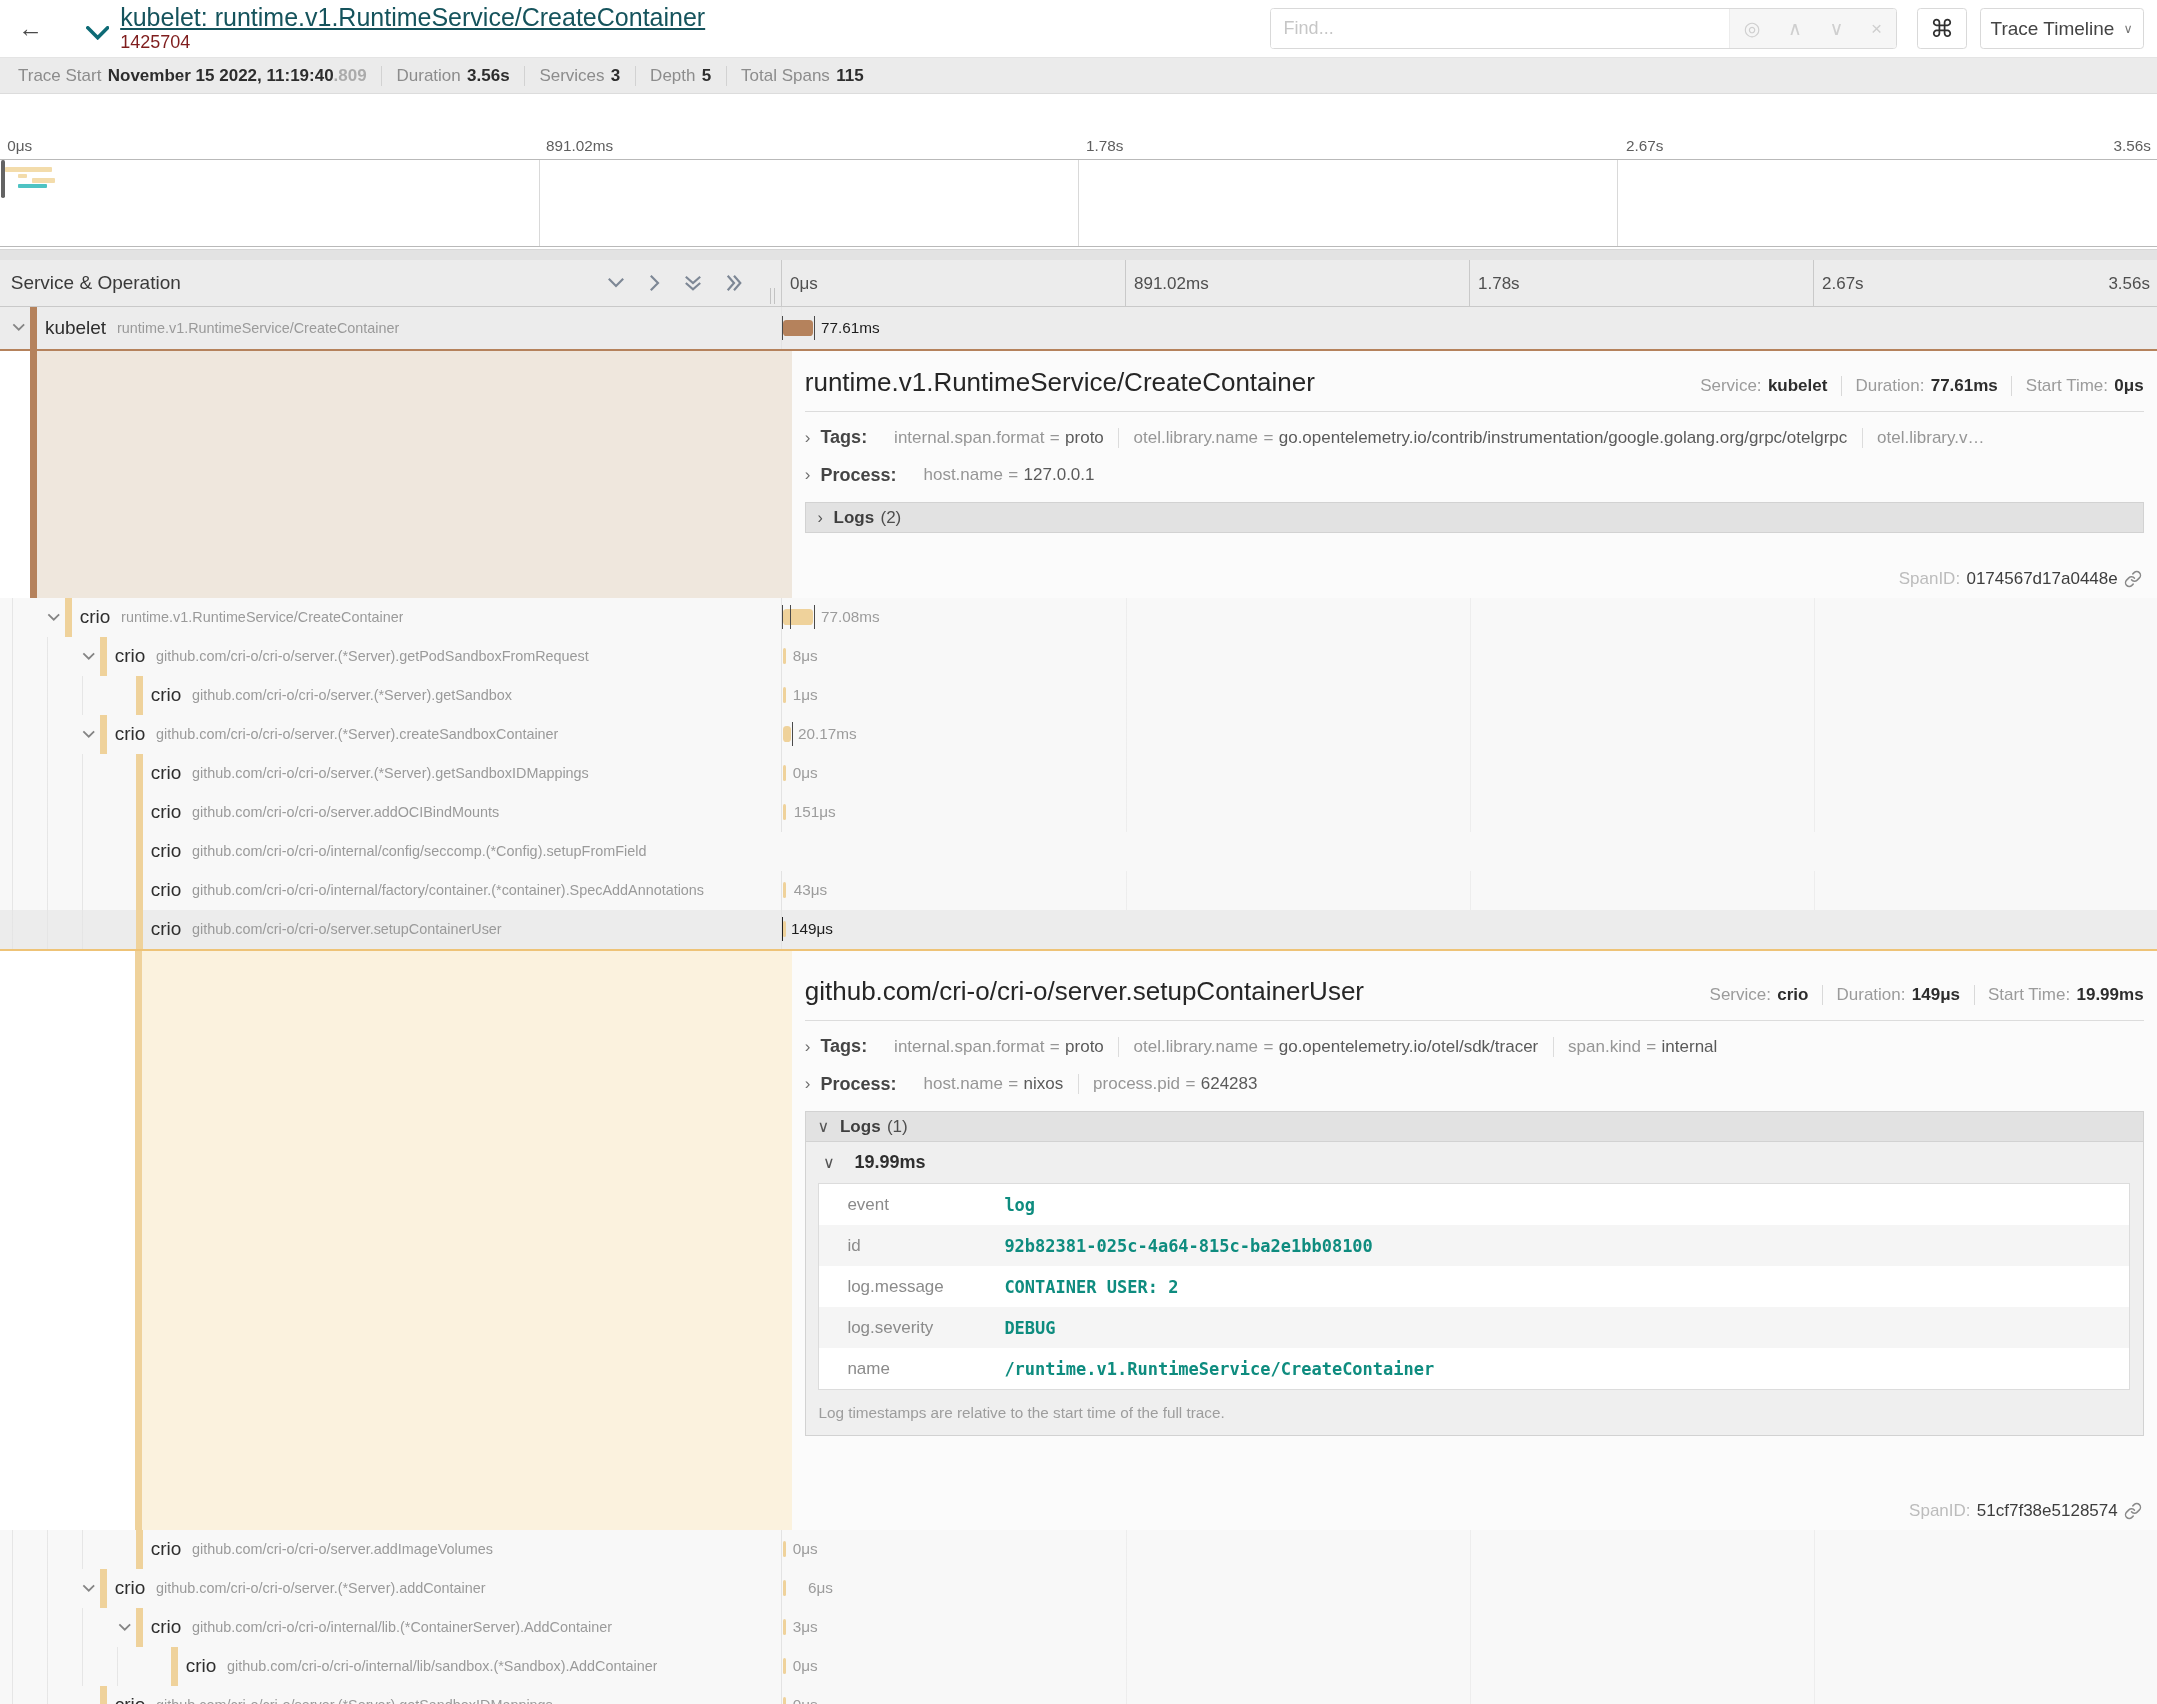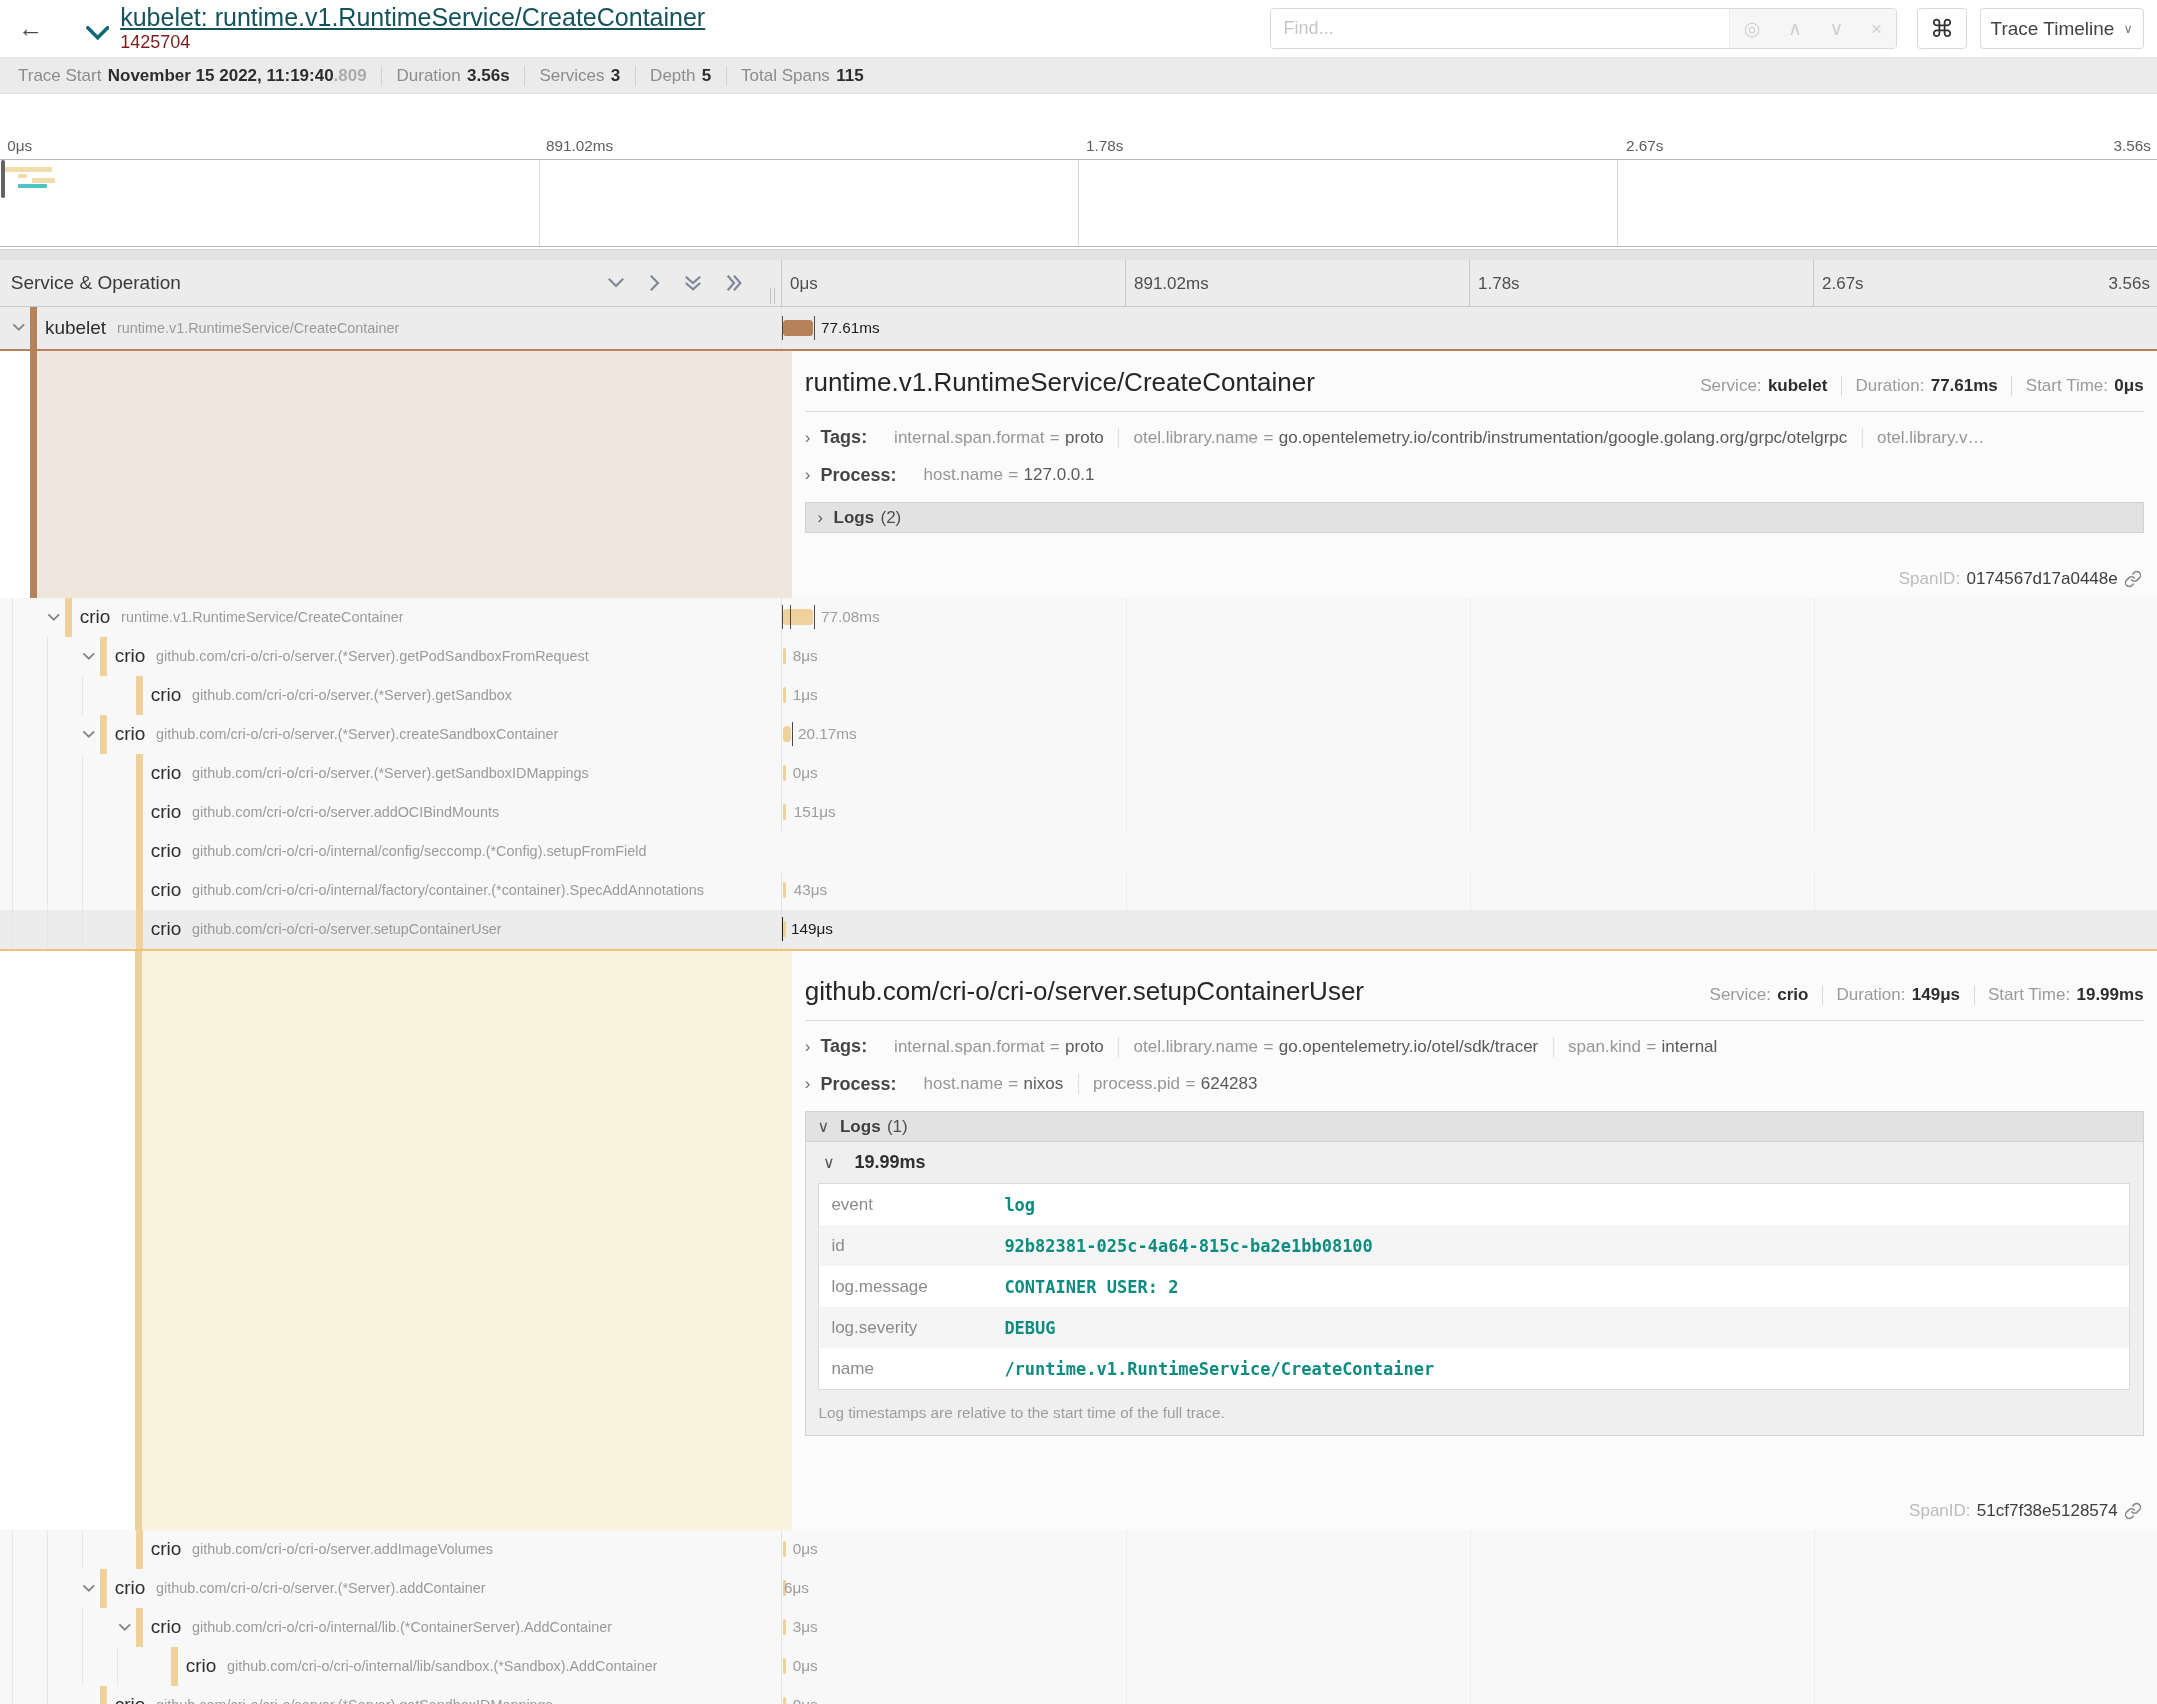--- a/index.html
+++ b/index.html
@@ -111,21 +111,21 @@
   .dp-spanid { position:absolute; bottom:9px; right:16px; display:flex; align-items:center; gap:6.3px; font-size:17px; color:#bcbcbc; }
   .spanid-val { color:#3d3d3d; }
   .link-btn { background:none; border:none; cursor:pointer; display:flex; align-items:center; }
 
   .logbody { border:0.9px solid #d2d2d2; border-top:none; background:#efefef; padding:0 12.6px 12.6px; }
   .logtime { height:41px; display:flex; align-items:center; gap:9px; padding-left:4.5px; font-size:18px; font-weight:bold; color:#2f2f2f; cursor:pointer; }
   .logtime .bar-caret { font-weight:normal; }
   .logtable { background:#fff; border:0.9px solid #dcdcdc; }
   .lt-row { display:flex; align-items:center; min-height:41px; }
   .lt-row:nth-child(even) { background:#f5f5f5; }
-  .lt-k { width:185px; flex:none; padding-left:12px; font-size:17px; color:#8b8b8b; }
+  .lt-k { width:185px; flex:none; padding-left:28px; font-size:17px; color:#8b8b8b; }
   .lt-v { font-family:"DejaVu Sans Mono",monospace; font-size:17px; color:#0e8c7f;font-weight:bold; }
   .lognote { margin-top:13.5px; font-size:15.3px; color:#9d9d9d; }
 </style>
 </head>
 <body>
 
 <div class="app">
 
   <header class="topbar">
     <button class="back-btn">←</button>
@@ -530,21 +530,21 @@
             <svg width="13.5" height="9" viewBox="0 0 15 10">
               <path d="M1.5 1.5l6 6 6-6" fill="none" stroke="#858585" stroke-width="2"></path>
             </svg>
           </span>
         <span class="accent" style="background:#efd29b"></span>
         <span class="svc">crio</span>
         <span class="op">github.com/cri-o/cri-o/server.(*Server).addContainer</span>
       </div>
       <div class="tl-col">
         <span class="bar" style="left:0.9px;width:2.7px;background:#efd29b"></span>
-        <span class="dur" style="left:2px">6μs</span>
+        <span class="dur" style="left:26px">6μs</span>
       </div>
     </div>
 
     <div class="srow">
       <div class="name-col lvl3 g3">
         <span class="rchev">
             <svg width="13.5" height="9" viewBox="0 0 15 10">
               <path d="M1.5 1.5l6 6 6-6" fill="none" stroke="#858585" stroke-width="2"></path>
             </svg>
           </span>

